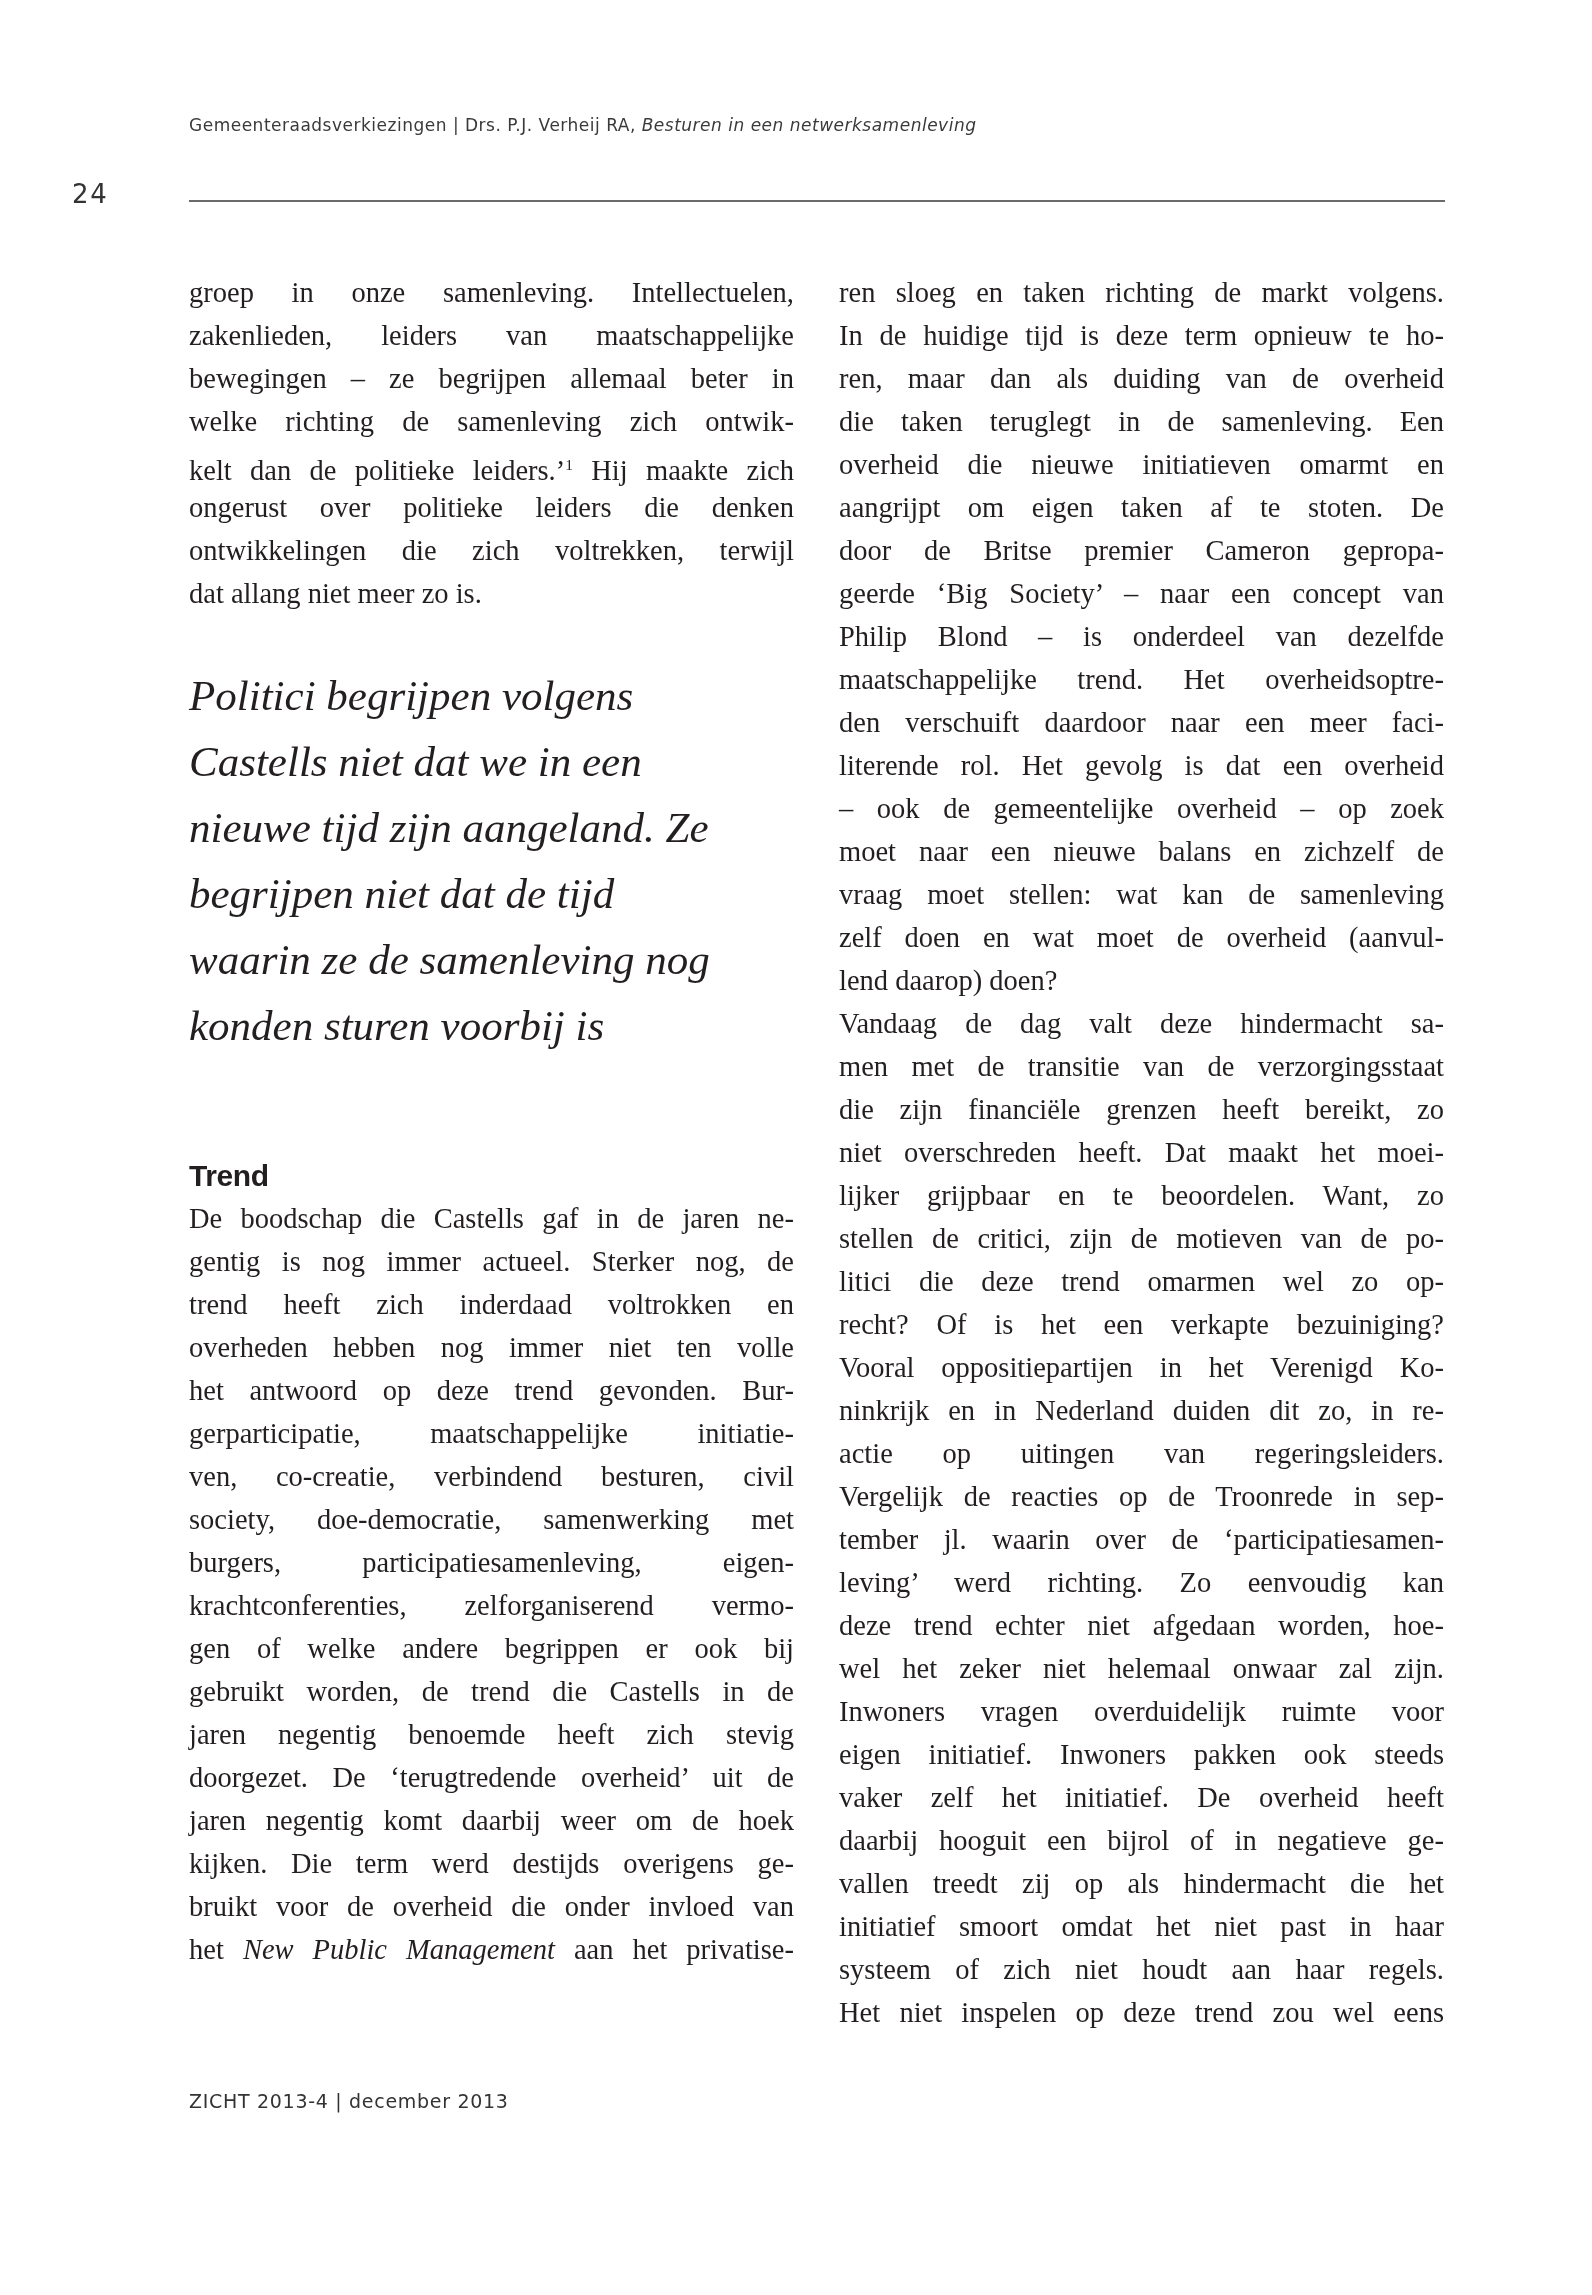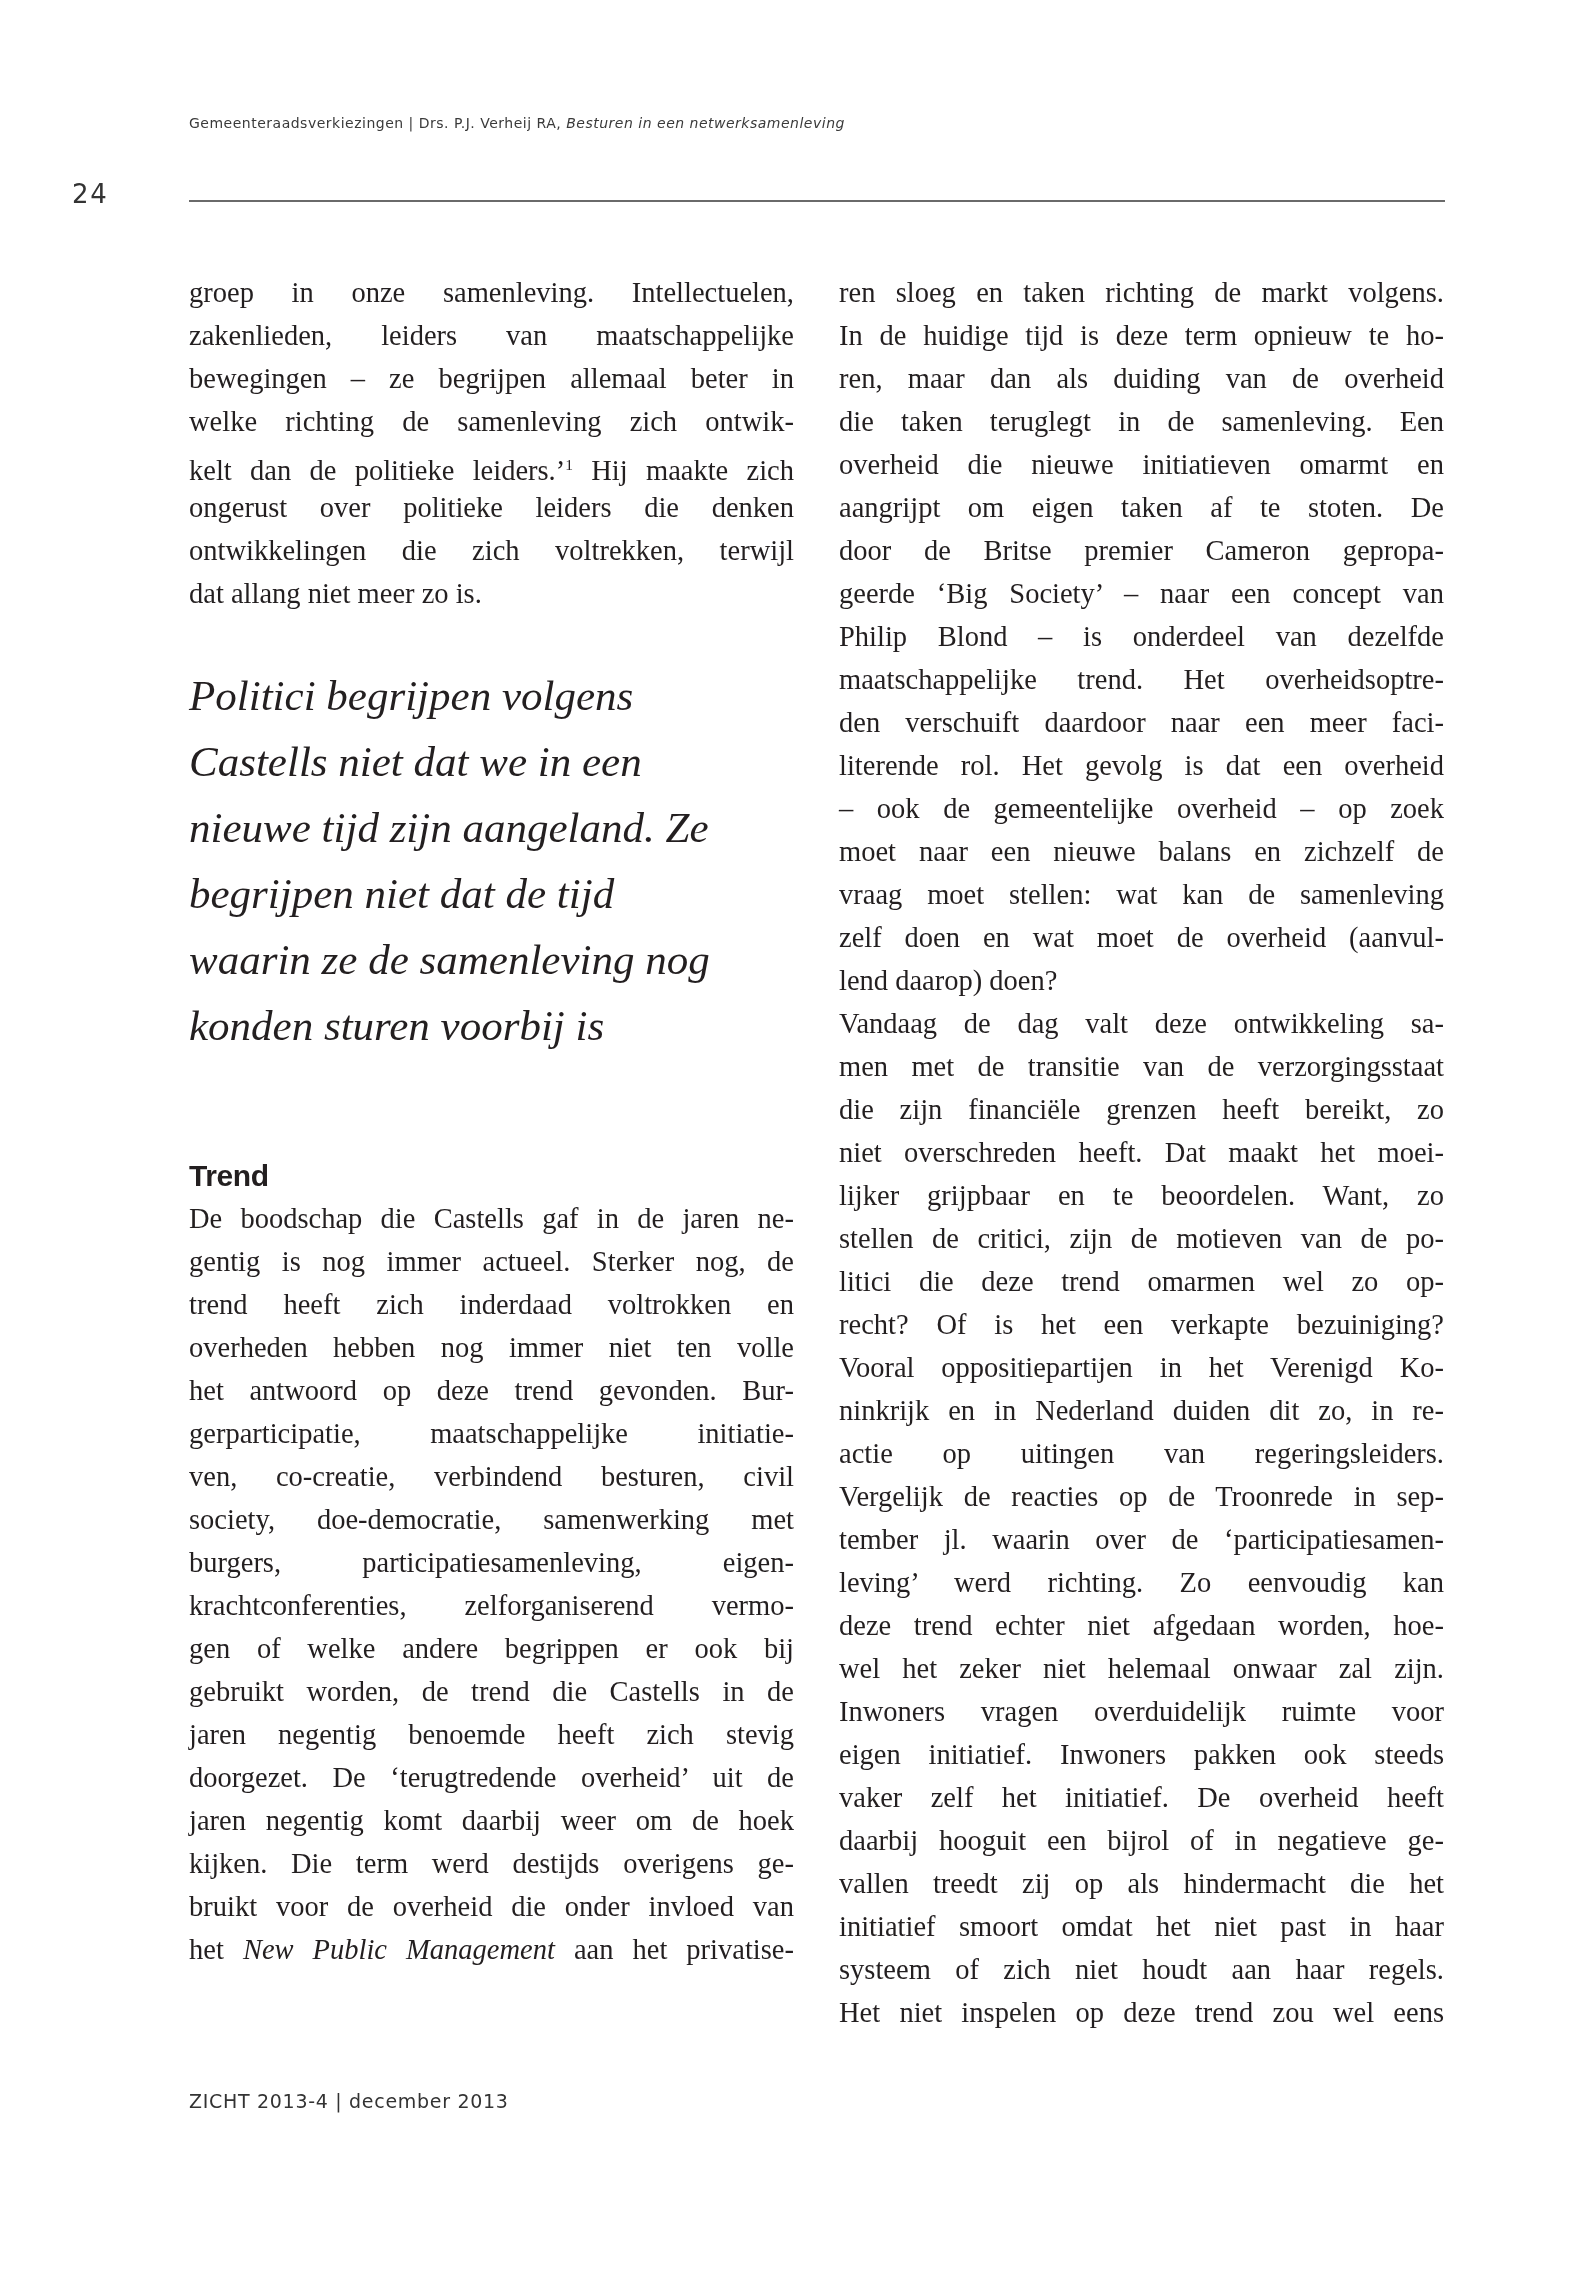--- a/index.html
+++ b/index.html
@@ -1,19 +1,19 @@
 <!DOCTYPE html>
 <html style="font-size:14px"><head>
 <meta charset="utf-8">
 <style>
   html, body { margin: 0; padding: 0; background: #ffffff; }
   body { width: 1592px; height: 2295px; position: relative; overflow: hidden; color: #231f20; }
   .running-head {
     position: absolute; left: 189px; top: 115px;
-    font-family: "DejaVu Sans", sans-serif; font-size: 14px; letter-spacing: 0.5px; color: #3a3a3a;
+    font-family: "DejaVu Sans", sans-serif; font-size: 17px; letter-spacing: 0.5px; color: #3a3a3a;
     white-space: nowrap;
     text-align: center;
   }
   .running-head .it { font-style: italic; }
   .page-number {
     position: absolute; left: 72px; top: 179px;
     font-family: "DejaVu Sans", sans-serif; font-size: 26px; color: #333; letter-spacing: 1.7px;
   }
   .rule {
     position: absolute; left: 189px; top: 200px; width: 1256px; height: 1.7px; background: #6a6a6a;
@@ -112,21 +112,21 @@
       <span class="line">geerde ‘Big Society’ – naar een concept van</span>
       <span class="line">Philip Blond – is onderdeel van dezelfde</span>
       <span class="line">maatschappelijke trend. Het overheidsoptre-</span>
       <span class="line">den verschuift daardoor naar een meer faci-</span>
       <span class="line">literende rol. Het gevolg is dat een overheid</span>
       <span class="line">– ook de gemeentelijke overheid – op zoek</span>
       <span class="line">moet naar een nieuwe balans en zichzelf de</span>
       <span class="line">vraag moet stellen: wat kan de samenleving</span>
       <span class="line">zelf doen en wat moet de overheid (aanvul-</span>
       <span class="line last">lend daarop) doen?</span>
-      <span class="line">Vandaag de dag valt deze ontwikkeling sa-</span>
+      <span class="line">Vandaag de dag valt deze hindermacht sa-</span>
       <span class="line">men met de transitie van de verzorgingsstaat</span>
       <span class="line">die zijn financiële grenzen heeft bereikt, zo</span>
       <span class="line">niet overschreden heeft. Dat maakt het moei-</span>
       <span class="line">lijker grijpbaar en te beoordelen. Want, zo</span>
       <span class="line">stellen de critici, zijn de motieven van de po-</span>
       <span class="line">litici die deze trend omarmen wel zo op-</span>
       <span class="line">recht? Of is het een verkapte bezuiniging?</span>
       <span class="line">Vooral oppositiepartijen in het Verenigd Ko-</span>
       <span class="line">ninkrijk en in Nederland duiden dit zo, in re-</span>
       <span class="line">actie op uitingen van regeringsleiders.</span>

